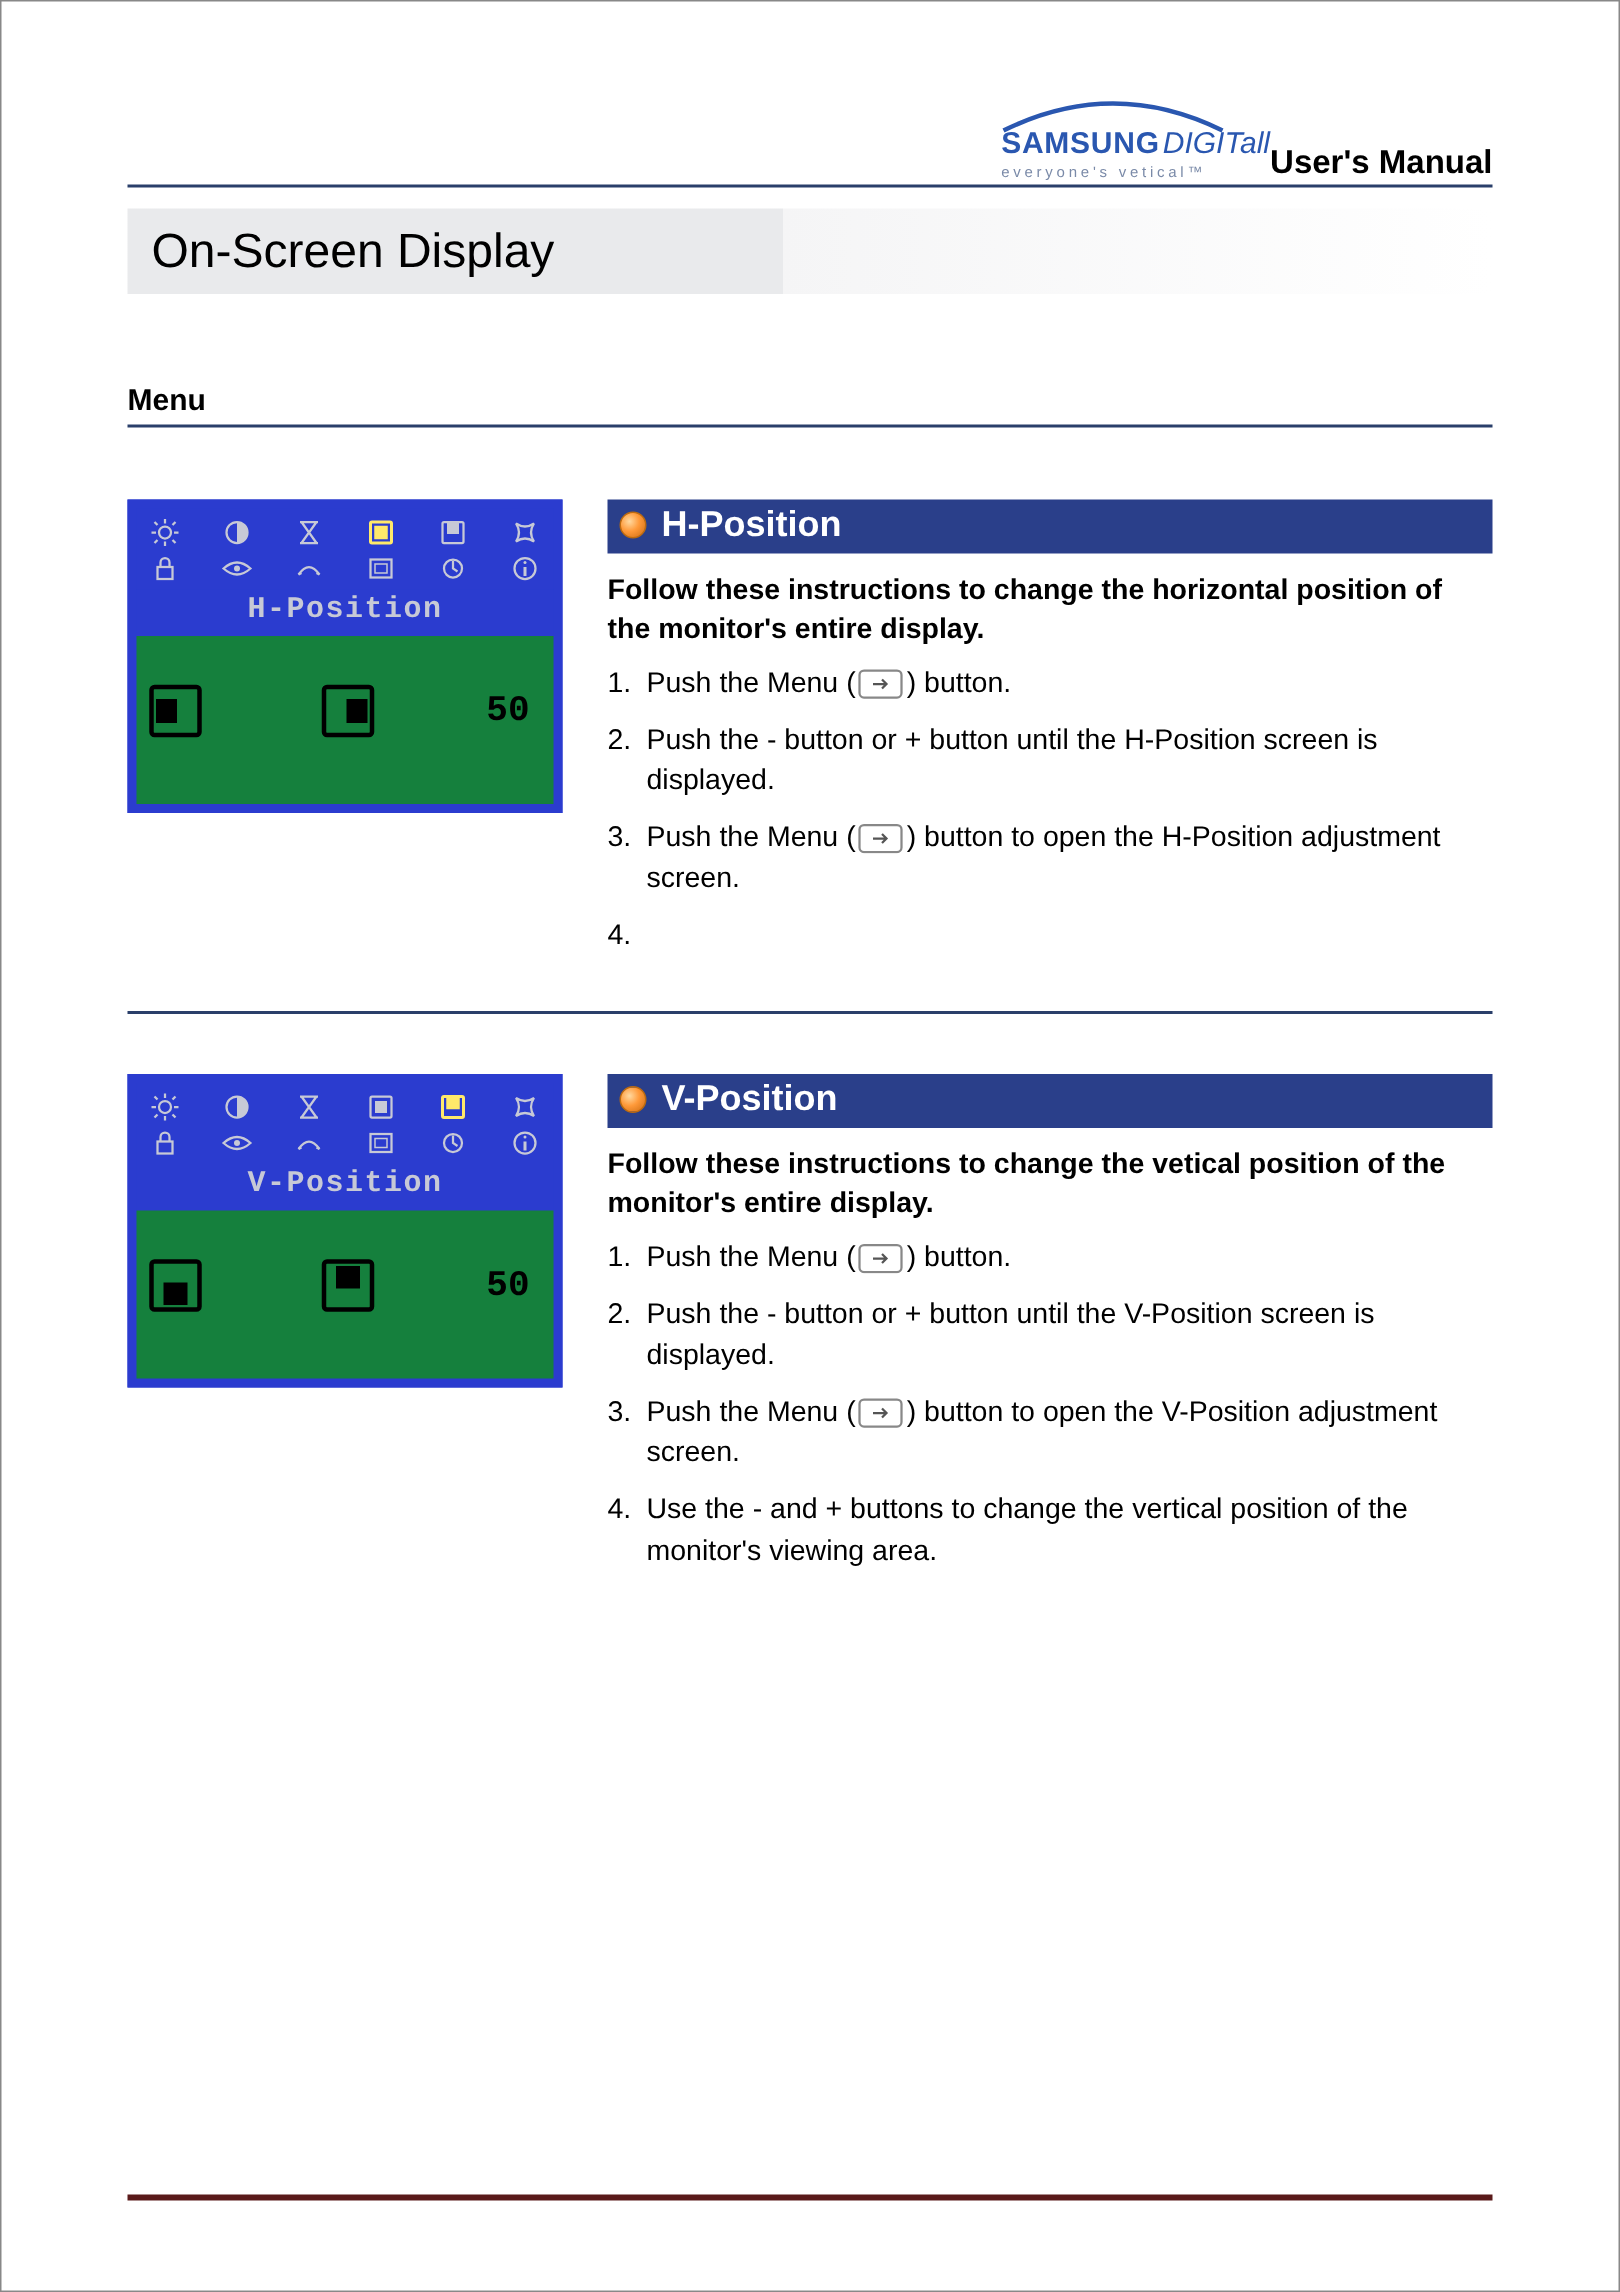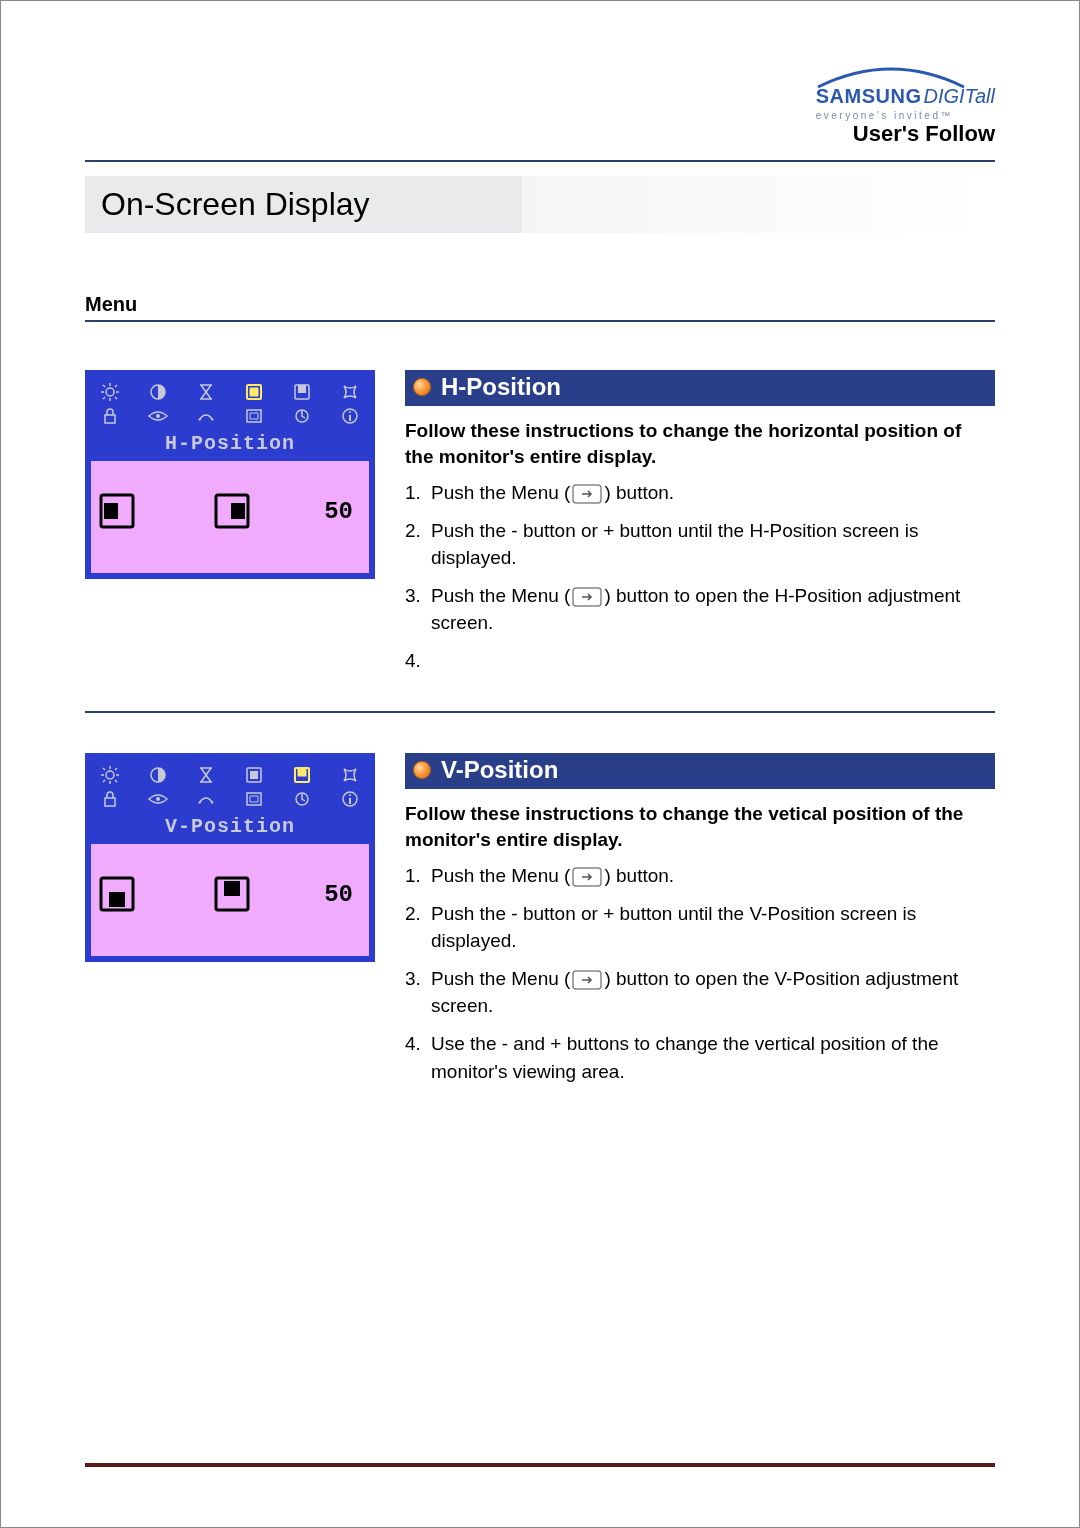--- a/index.html
+++ b/index.html
@@ -15,22 +15,21 @@
     height: 1528px;
     border: 1px solid #888;
     padding: 64px 84px 60px 84px;
     position: relative;
   }
   
   .header-row {
     display: flex;
     justify-content: flex-end;
     align-items: flex-end;
-    margin-bottom: 13px;
-    flex-direction: column;
+    margin-bottom: 2px;
   }
   .logo-block { display: flex; flex-direction: column; }
   .logo-arc {
     width: 150px; height: 24px; position: relative; margin-bottom: -4px;
   }
   .logo-arc svg { width:100%; height:100%; }
   .logo-text { display:flex; align-items:baseline; gap:2px; }
   .logo-main { color:#2a57b0; font-weight:bold; font-size:20px; letter-spacing:0.5px; }
   .logo-sub { color:#2a57b0; font-style:italic; font-weight:normal; font-size:20px; }
   .logo-tag { color:#7a8aa8; font-size:10px; letter-spacing:2.5px; margin-top:2px; }
@@ -55,21 +54,21 @@
   }
   .osd-icons { background:#2b3ccf; padding:4px 6px 2px 6px; }
   .osd-icon-row { display:flex; justify-content:space-between; align-items:center; height:24px; }
   .osd-icon { width:26px; height:22px; display:flex; align-items:center; justify-content:center; }
   .osd-icon svg { width:22px; height:20px; }
   .osd-icon.sel svg { stroke:#ffe96a; fill:#ffe96a; }
   .osd-label {
     background:#2b3ccf; text-align:center; font-family:"Courier New",monospace;
     font-weight:bold; color:#c7c9d6; font-size:20px; letter-spacing:1px; padding:2px 0 6px 0;
   }
-  .osd-body { background:#f0abfc; color:#000; padding:28px 16px 40px 4px; display:flex; align-items:center; justify-content:space-between; }
+  .osd-body { background:#15803d; color:#000; padding:28px 16px 40px 4px; display:flex; align-items:center; justify-content:space-between; }
   .osd-body .big-icon { width:44px; height:44px; }
   .osd-body .big-icon svg { width:100%; height:100%; }
   .osd-val { font-family:"Courier New",monospace; font-weight:bold; font-size:24px; }
   
   .instr { flex:1; }
   .instr-title {
     background:#2a3f8a; color:#fff; font-weight:bold; font-size:24px;
     padding:3px 8px 5px 8px; display:flex; align-items:center; gap:10px;
   }
   .bullet-dot {
@@ -98,23 +97,23 @@
     <div class="logo-block">
       <div class="logo-arc">
         <svg viewBox="0 0 150 24">
             <path d="M2 22 Q75 -14 148 22" fill="none" stroke="#2a57b0" stroke-width="3"></path>
           </svg>
       </div>
       <div class="logo-text">
         <span class="logo-main">SAMSUNG</span>
         <span class="logo-sub">DIGITall</span>
       </div>
-      <div class="logo-tag">everyone's invited™</div>
-    </div>
-    <div class="manual">User's Follow</div>
+      <div class="logo-tag">everyone's vetical™</div>
+    </div>
+    <div class="manual">User's Manual</div>
   </div>
   <hr class="thin-rule">
 
   <div class="title-band">
     <h1>On-Screen Display</h1>
   </div>
 
   <div class="col-header">
     <div class="col-menu">Menu</div>
   </div>

